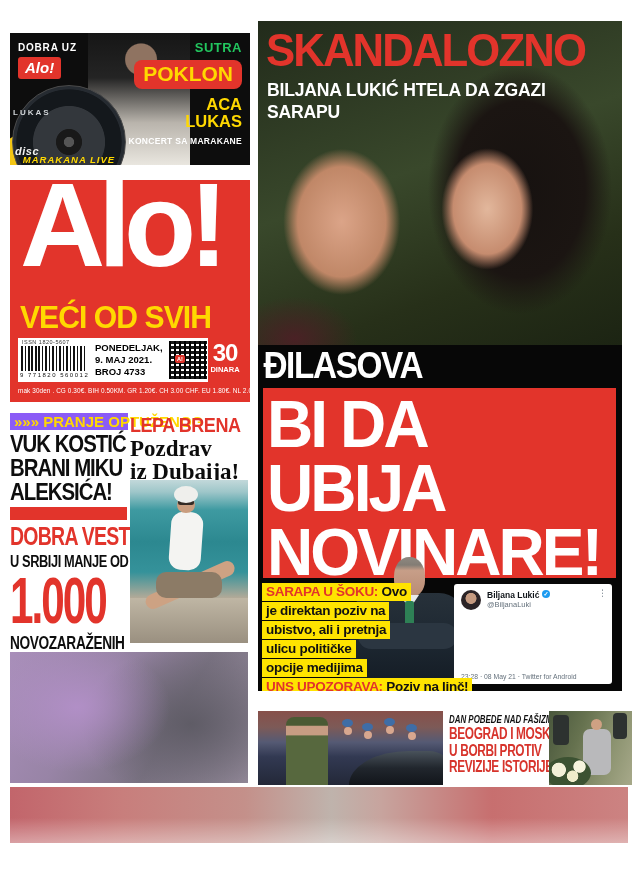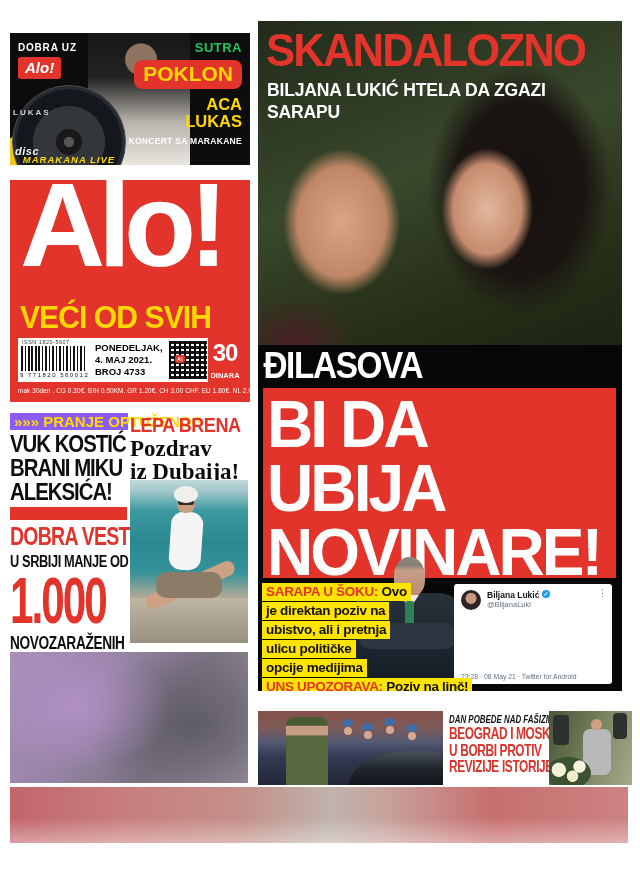--- a/index.html
+++ b/index.html
@@ -85,21 +85,21 @@
     background:repeating-linear-gradient(90deg,#111 0 1.5px,#fff 1.5px 3.5px);}
   .bc-digits{left:2px;top:34px;color:#111;font-size:6px;letter-spacing:1.5px;}
   .mh-date{left:77px;top:4px;color:#000;font-size:9.5px;font-weight:bold;line-height:1.28;}
   .mh-qr{left:151px;top:3px;width:38px;height:38px;
     background:repeating-linear-gradient(0deg,rgba(0,0,0,.9) 0 2.5px,rgba(255,255,255,0) 2.5px 5px),
                repeating-linear-gradient(90deg,#000 0 2.5px,#fff 2.5px 5px);}
   .mh-qr-badge{left:6px;top:14px;background:#e2342b;color:#fff;font-size:5.5px;font-weight:bold;
     padding:1px 2px;border-radius:2px;}
   .mh-price{right:0;top:0;width:34px;height:44px;background:#e2342b;text-align:center;color:#fff;}
   .mh-price-value{margin-top:3px;font-size:24px;font-weight:bold;letter-spacing:-1px;line-height:1;}
-  .mh-price-unit{font-size:7.5px;font-weight:bold;margin-top:6px;}
+  .mh-price-unit{font-size:7.5px;font-weight:bold;margin-top:0;}
   .mh-priceline{left:8px;top:207px;width:226px;color:#fff;font-size:6.4px;letter-spacing:.1px;white-space:nowrap;}
 
   
   #kicker-bar{left:10px;top:413px;width:118px;height:17px;background:#8b5cf6;color:#ffd800;
     font-size:15px;font-weight:bold;line-height:17px;padding-left:4px;box-sizing:border-box;white-space:nowrap;}
   #vuk-headline{left:10px;top:432px;width:122px;color:#0e0e0e;font-weight:bold;}
   .vuk-line{font-size:24px;letter-spacing:-1.2px;line-height:1.0;transform:scaleX(.85);transform-origin:0 0;white-space:nowrap;}
   #red-divider{left:10px;top:507px;width:117px;height:13px;background:#e2342b;}
   #good-news{left:10px;top:521px;width:120px;}
   .gn-label{color:#e2342b;font-size:26px;font-weight:bold;letter-spacing:-1px;transform:scaleX(.75);
@@ -228,21 +228,21 @@
 
   <div id="masthead" class="abs">
     <div class="mh-logo abs">Alo!</div>
     <div class="mh-tagline abs cond">VEĆI OD SVIH</div>
     <div class="mh-strip abs">
       <div class="bc-issn abs">ISSN 1820-5607</div>
       <div class="bc-bars abs"></div>
       <div class="bc-digits abs">9 771820 560012</div>
       <div class="mh-date abs">
         <div>PONEDELJAK,</div>
-        <div>4. MAJ 2021.</div>
+        <div>9. MAJ 2021.</div>
         <div>BROJ 4733</div>
       </div>
       <div class="mh-qr abs">
         <div class="mh-qr-badge abs">A!</div>
       </div>
       <div class="mh-price abs">
         <div class="mh-price-value">30</div>
         <div class="mh-price-unit">DINARA</div>
       </div>
     </div>

